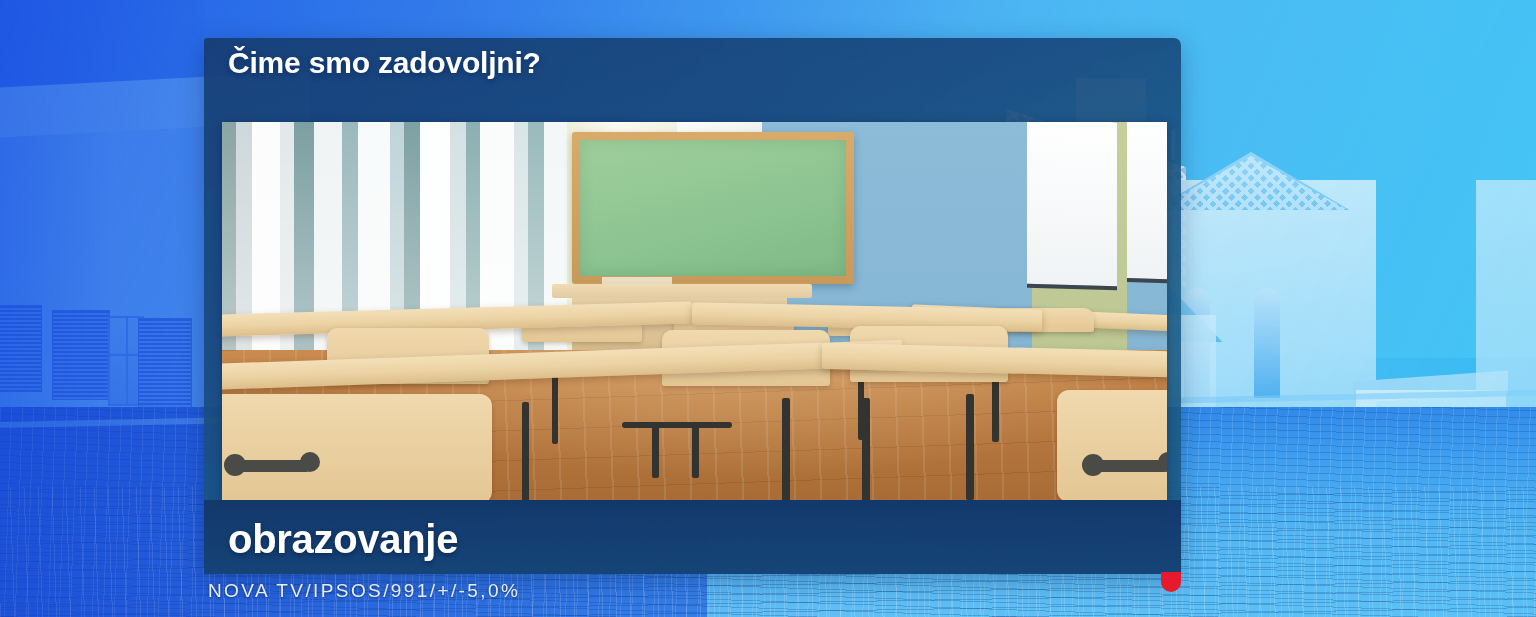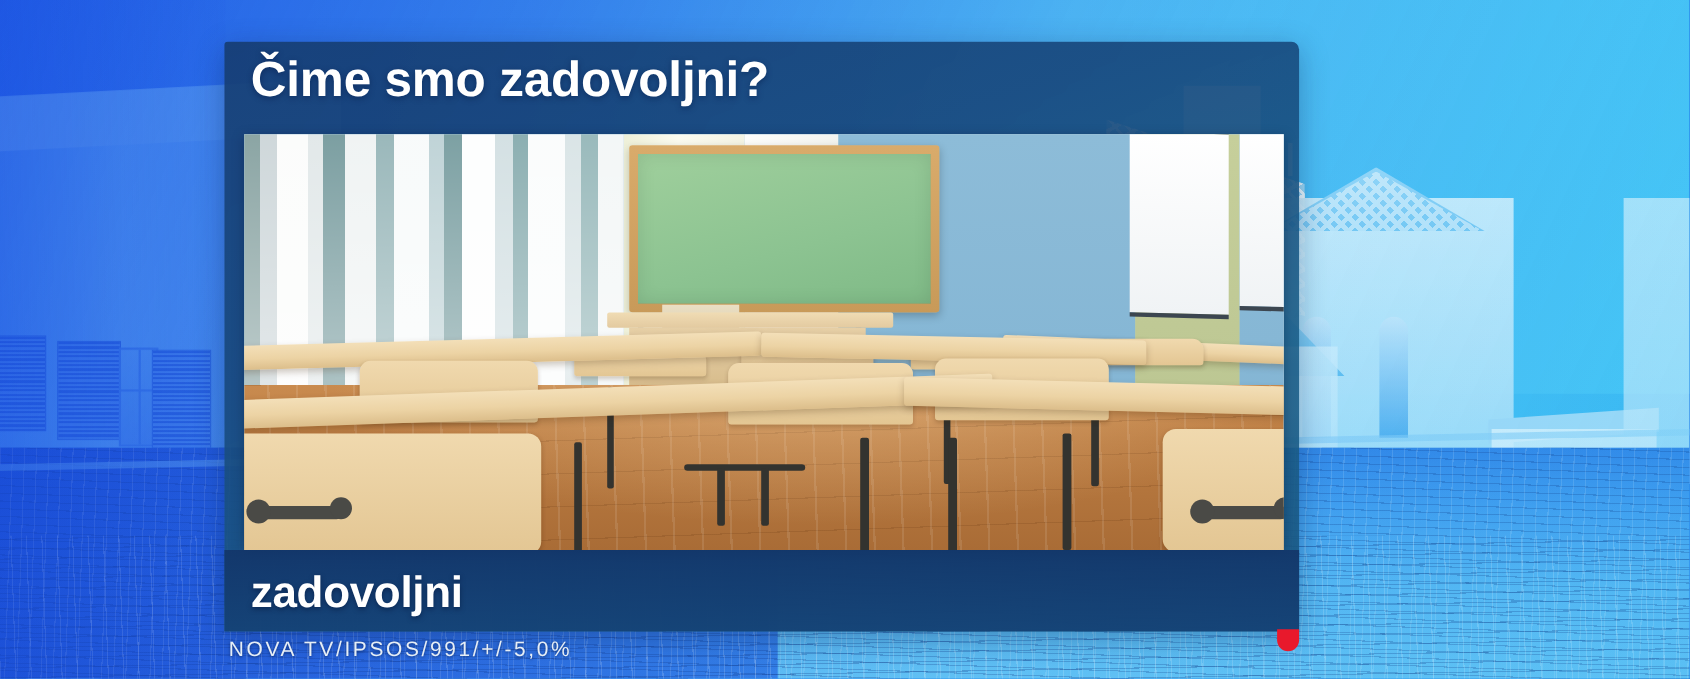--- a/index.html
+++ b/index.html
@@ -106,21 +106,21 @@
   .bg-panelshade{position:absolute;left:0;top:0;width:205px;height:100%;
       background:linear-gradient(90deg,rgba(20,70,220,.30),rgba(20,70,220,.05));}
 
   
   .panel{position:absolute;left:204px;top:38px;width:977px;height:536px;
       border-radius:3px 7px 0 0;overflow:visible;
       background:linear-gradient(160deg, rgba(22,61,115,.93) 0%, rgba(24,72,124,.92) 35%,
                  rgba(26,92,134,.90) 70%, rgba(25,86,130,.92) 100%);
       box-shadow:0 6px 26px rgba(5,25,70,.30);}
   .panel-title{position:absolute;left:24px;top:8px;
-      color:#ffffff;font-size:45px;font-weight:bold;letter-spacing:-.2px;
+      color:#ffffff;font-size:30px;font-weight:bold;letter-spacing:-.2px;
       text-shadow:0 2px 6px rgba(0,20,60,.45);white-space:nowrap;}
 
   
   .photo{position:absolute;left:18px;top:84px;width:945px;height:378px;overflow:hidden;
       background:#bcd3e0;box-shadow:0 2px 10px rgba(0,20,50,.35);}
   .ph-wall{position:absolute;inset:0;background:linear-gradient(180deg,#a9cde1 0%,#9cc6dd 70%,#8fbcd6 100%);}
   
   .blinds{position:absolute;left:0;top:0;width:345px;height:100%;
       background:
         linear-gradient(90deg,
@@ -317,20 +317,20 @@
       <div class="chairhandle" style="left:2px;top:332px;width:22px;height:22px;border-radius:11px;"></div>
       <div class="chairhandle" style="left:78px;top:330px;width:20px;height:20px;border-radius:10px;"></div>
 
       <div class="chair" style="left:835px;top:268px;width:270px;height:112px;border-radius:12px;"></div>
       <div class="chairhandle" style="left:868px;top:338px;width:80px;height:12px;"></div>
       <div class="chairhandle" style="left:860px;top:332px;width:22px;height:22px;border-radius:11px;"></div>
       <div class="chairhandle" style="left:936px;top:330px;width:20px;height:20px;border-radius:10px;"></div>
     </div>
 
     <div class="caption-bar">
-      <div class="caption-text">zadovoljni</div>
+      <div class="caption-text">obrazovanje</div>
       <div class="red-flag"></div>
     </div>
   </div>
 
   <div class="source">NOVA TV/IPSOS/991/+/-5,0%</div>
 
 </div>
 
 </body></html>

